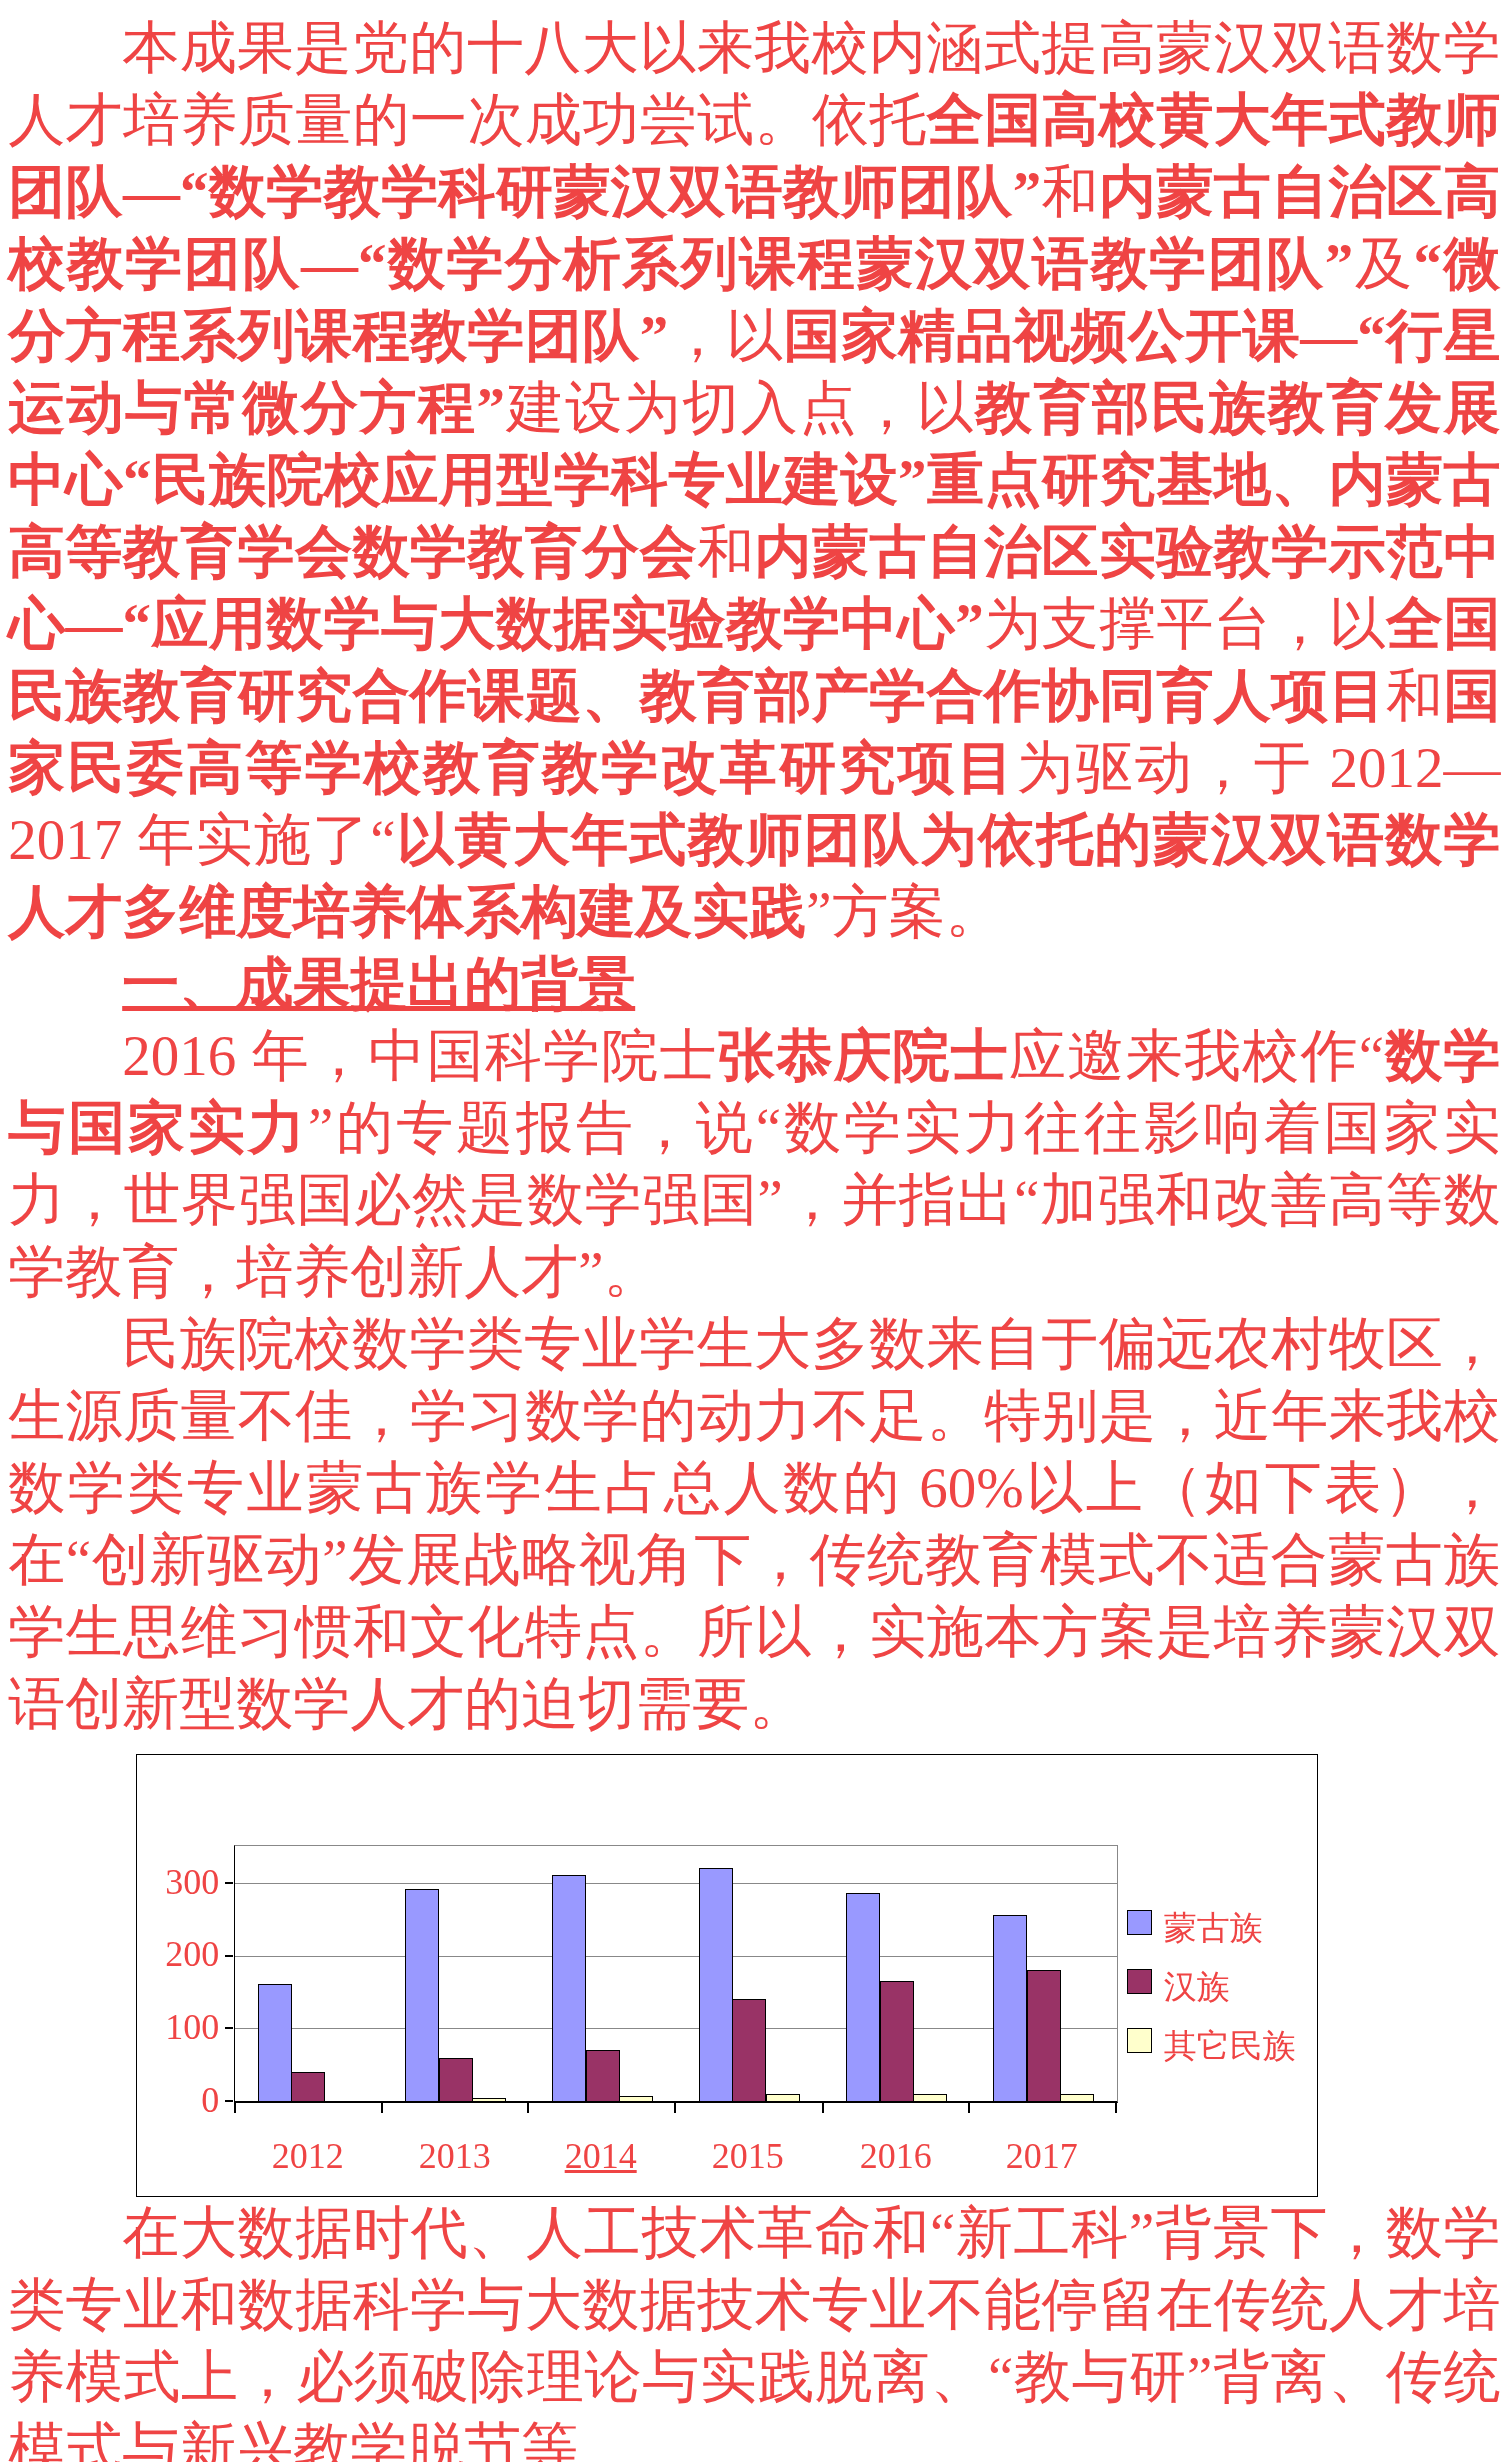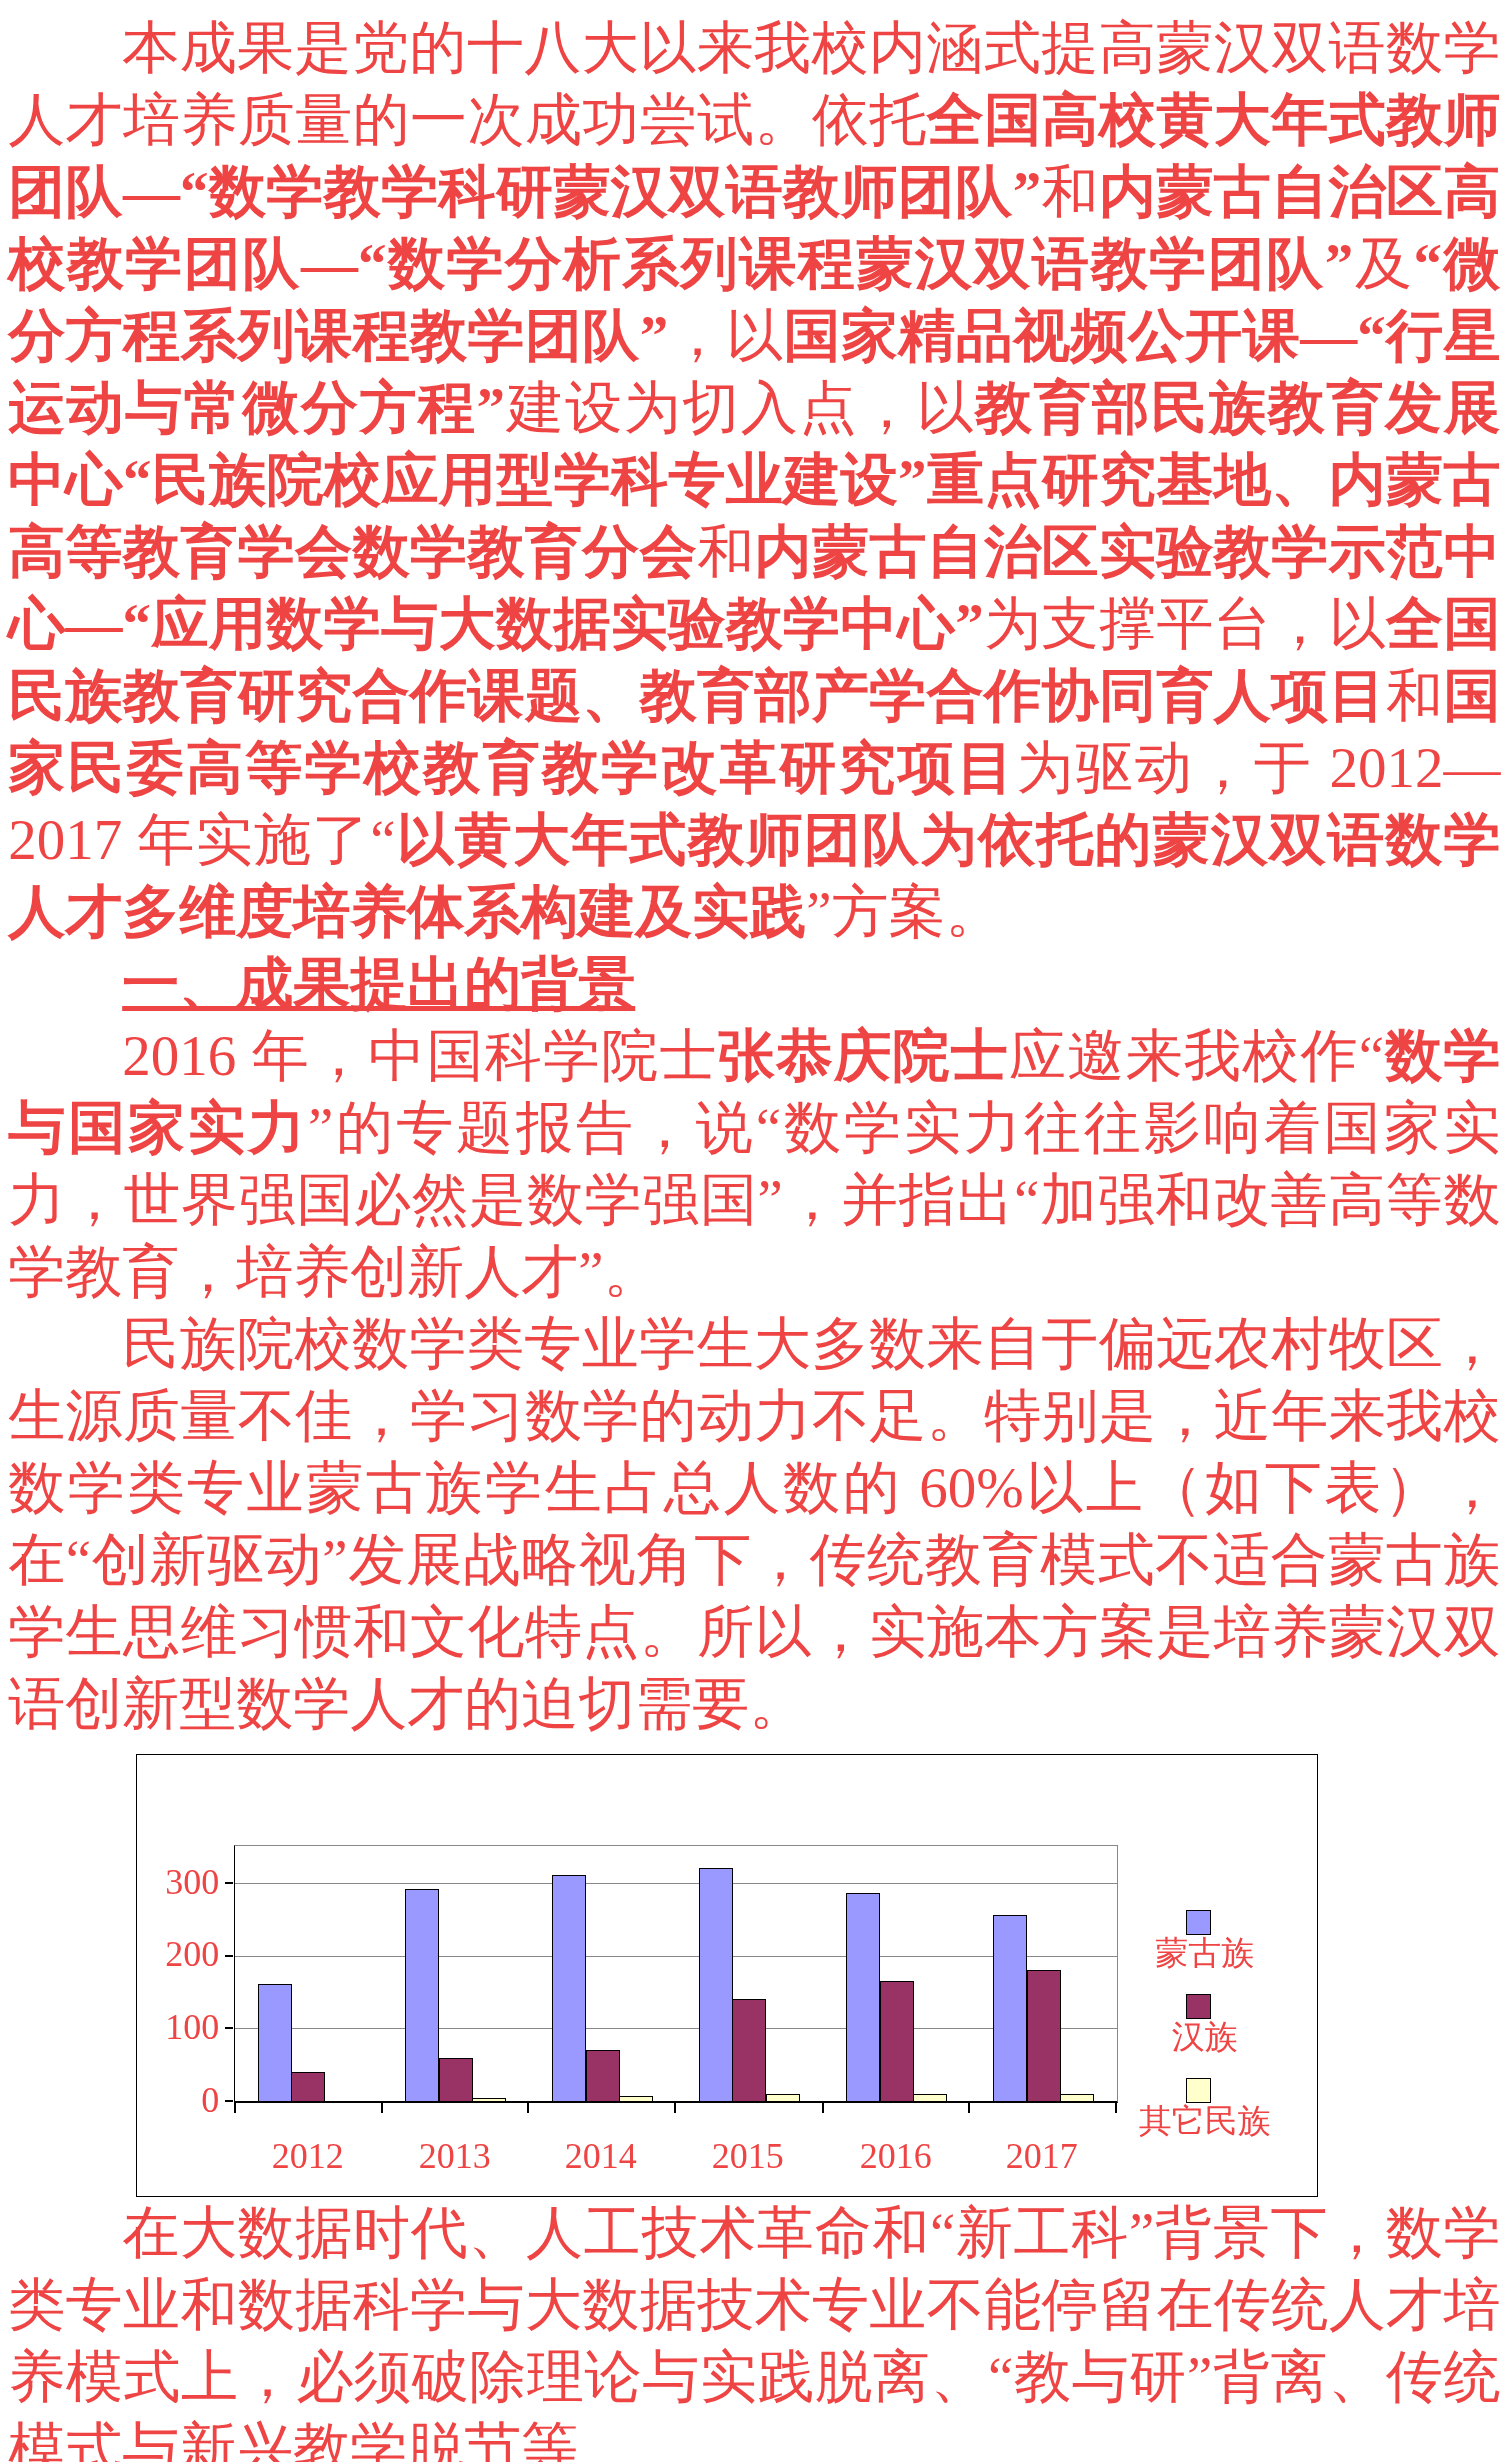--- a/index.html
+++ b/index.html
@@ -29,21 +29,21 @@
     border-top:0.8px solid #888;border-right:0.8px solid #888;
     border-left:1.6px solid #000;border-bottom:2.5px solid #000;background:#fff;
   }
   .gridline{position:absolute;left:0;right:0;height:0.8px;background:#888;}
   .bar{position:absolute;bottom:0;box-sizing:border-box;border:1.6px solid #000;border-bottom:none;}
   .ytick-label{position:absolute;left:0;width:82px;text-align:right;font-size:36px;line-height:43px;}
   .ytick{position:absolute;left:88px;width:8.2px;height:1.6px;background:#000;}
   .xtick{position:absolute;width:1.6px;height:9.8px;background:#000;}
   .xtick-label{position:absolute;top:381px;text-align:center;font-size:36px;line-height:41px;}
   .legend{position:absolute;left:990px;top:155px;}
-  .legend-item{display:flex;align-items:center;margin-bottom:23px;flex-direction:column;}
+  .legend-item{display:flex;align-items:flex-start;margin-bottom:23px;}
   .legend-swatch{width:23px;height:23px;border:1.6px solid #000;box-sizing:content-box;flex:0 0 auto;}
   .legend-label{font-size:33px;line-height:36px;margin-left:11.5px;white-space:nowrap;}
 </style>
 </head>
 <body>
 
 <div class="page">
 
   <p class="block"><span>本成果是党的十八大以来我校内涵式提高蒙汉双语数学人才培养质量的一次成功尝试。依托</span><span class="b">全国高校黄大年式教师团队—“数学教学科研蒙汉双语教师团队”</span><span>和</span><span class="b">内蒙古自治区高校教学团队—“数学分析系列课程蒙汉双语教学团队”</span><span>及</span><span class="b">“微分方程系列课程教学团队”</span><span>，以</span><span class="b">国家精品视频公开课—“行星运动与常微分方程”</span><span>建设为切入点，以</span><span class="b">教育部民族教育发展中心“民族院校应用型学科专业建设”重点研究基地、内蒙古高等教育学会数学教育分会</span><span>和</span><span class="b">内蒙古自治区实验教学示范中心—“应用数学与大数据实验教学中心”</span><span>为支撑平台，以</span><span class="b">全国民族教育研究合作课题、教育部产学合作协同育人项目</span><span>和</span><span class="b">国家民委高等学校教育教学改革研究项目</span><span>为驱动，于 2012—2017 年实施了“</span><span class="b">以黄大年式教师团队为依托的蒙汉双语数学人才多维度培养体系构建及实践</span><span>”方案。</span></p>
   <p class="block heading"><span class="b">一、成果提出的背景</span></p>
@@ -86,21 +86,21 @@
     <div id="xlabels">
         <div class="xtick" style="left: 97px; top: 348px;"></div>
         <div class="xtick" style="left: 244px; top: 348px;"></div>
         <div class="xtick" style="left: 390px; top: 348px;"></div>
         <div class="xtick" style="left: 537px; top: 348px;"></div>
         <div class="xtick" style="left: 685px; top: 348px;"></div>
         <div class="xtick" style="left: 831px; top: 348px;"></div>
         <div class="xtick" style="left: 978px; top: 348px;"></div>
         <div class="xtick-label" style="left: 97px; width: 147px;">2012</div>
         <div class="xtick-label" style="left: 244px; width: 147px;">2013</div>
-        <div class="xtick-label" style="left: 390px; width: 147px;">2014</div>
+        <div class="xtick-label" style="left: 390px; width: 147px; text-decoration: underline;">2014</div>
         <div class="xtick-label" style="left: 537px; width: 147px;">2015</div>
         <div class="xtick-label" style="left: 685px; width: 147px;">2016</div>
         <div class="xtick-label" style="left: 831px; width: 147px;">2017</div>
       </div>
     <div class="legend" id="legend">
         <div class="legend-item">
           <div class="legend-swatch" style="background: rgb(153, 153, 255);"></div>
           <div class="legend-label">蒙古族</div>
         </div>
         <div class="legend-item">

